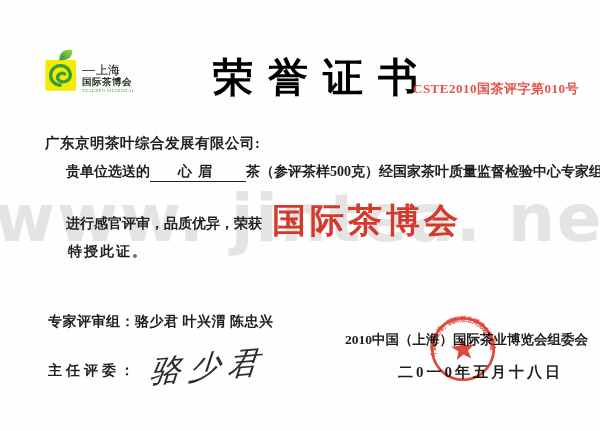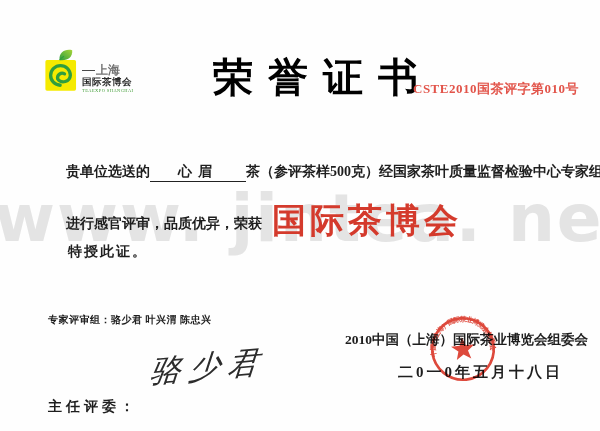--- a/index.html
+++ b/index.html
@@ -12,21 +12,21 @@
   .watermark{
     position:absolute;left:-6px;top:180px;z-index:0;
     font-family:"DejaVu Sans","Liberation Sans",sans-serif;
     font-weight:bold;font-size:66px;letter-spacing:2px;color:#e4e4e4;
     white-space:nowrap;user-select:none;
   }
   .layer{position:absolute;z-index:1;}
   
   .logo-svg{position:absolute;left:42px;top:48px;width:44px;height:46px;}
   .logo-text{position:absolute;left:82px;top:64px;line-height:1.05;}
-  .logo-sh{display:flex;align-items:center;font-weight:bold;font-size:12px;color:#737373;}
+  .logo-sh{display:flex;align-items:center;font-weight:normal;font-size:12px;color:#000000;}
   .logo-dash{display:inline-block;width:13px;height:1.5px;background:#4a4a4a;margin-right:1px;}
   .logo-expo{font-weight:bold;font-size:9.5px;color:#2b2b2b;margin-top:1px;letter-spacing:.5px;}
   .logo-en{font-size:4.5px;color:#3f9c35;letter-spacing:.4px;margin-top:1px;}
   
   .title{
     position:absolute;left:213px;top:50px;margin:0;
     font-size:40px;font-weight:bold;letter-spacing:15px;color:#000000;white-space:nowrap;
   }
   .cert-no{
     position:absolute;left:413px;top:80px;
@@ -39,23 +39,23 @@
     display:inline-block;min-width:88px;text-align:center;
     border-bottom:1.5px solid #222;padding:0 4px;letter-spacing:6px;
   }
   .bodyline3{position:absolute;left:66px;top:198px;font-size:14px;font-weight:bold;white-space:nowrap;}
   .award{
     font-size:34px;font-weight:bold;color:#d43a2c;letter-spacing:4px;margin-left:10px;
     vertical-align:-4px;
   }
   .bodyline4{position:absolute;left:68px;top:243px;font-size:14px;font-weight:bold;letter-spacing:2px;}
   
-  .panel-row1{position:absolute;left:48px;top:313px;font-size:10px;font-weight:bold;letter-spacing:.5px;white-space:nowrap;text-align:center;}
+  .panel-row1{position:absolute;left:48px;top:313px;font-size:14px;font-weight:bold;letter-spacing:.5px;white-space:nowrap;text-align:center;}
   .panel-row2{position:absolute;left:120px;top:341px;font-size:14px;font-weight:bold;letter-spacing:.5px;white-space:nowrap;}
-  .chief-label{position:absolute;left:48px;top:362px;font-size:14px;font-weight:bold;letter-spacing:4px;white-space:nowrap;margin-top:36px;}
+  .chief-label{position:absolute;left:48px;top:362px;font-size:14px;font-weight:bold;letter-spacing:4px;white-space:nowrap;}
   .signature{
     position:absolute;left:150px;top:346px;font-size:31px;color:#2c2c2c;
     font-style:italic;letter-spacing:8px;transform:rotate(-5deg) skewX(-10deg);white-space:nowrap;
   }
   
   .organizer{position:absolute;left:345px;top:331px;font-size:13.5px;font-weight:bold;white-space:nowrap;}
   .date{position:absolute;left:398px;top:363px;font-size:15px;font-weight:bold;letter-spacing:3px;white-space:nowrap;}
   
   .seal{position:absolute;left:422px;top:308px;width:82px;height:82px;z-index:3;
         mix-blend-mode:multiply;opacity:.92;transform:rotate(-6deg);}
@@ -84,20 +84,21 @@
       <span class="logo-dash"></span>
       <span>上海</span>
     </div>
     <div class="logo-expo">国际茶博会</div>
     <div class="logo-en">TEAEXPO SHANGHAI</div>
   </div>
 
   <h1 class="title layer">荣誉证书</h1>
   <div class="cert-no layer">CSTE2010国茶评字第010号</div>
 
+  <div class="recipient layer">广东京明茶叶综合发展有限公司:</div>
 
   <div class="bodyline2 layer">
     <span>贵单位选送的</span><span class="tea-blank">心眉</span><span>茶（参评茶样500克）经国家茶叶质量监督检验中心专家组</span>
   </div>
 
   <div class="bodyline3 layer">
     <span>进行感官评审，品质优异，荣获</span><span class="award">国际茶博会</span>
   </div>
 
   <div class="bodyline4 layer">特授此证。</div>

